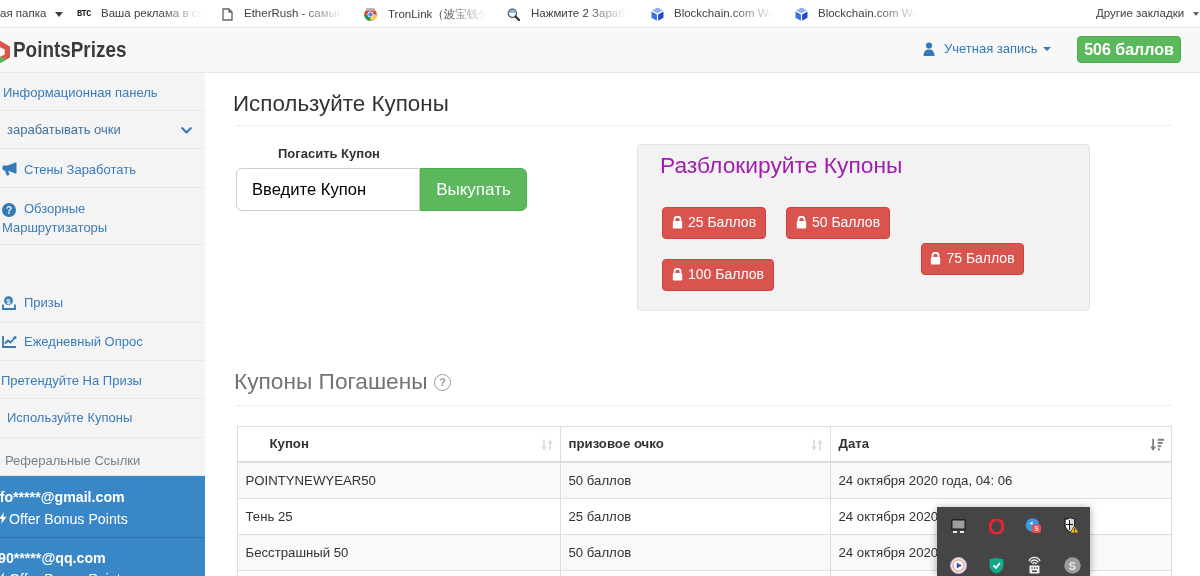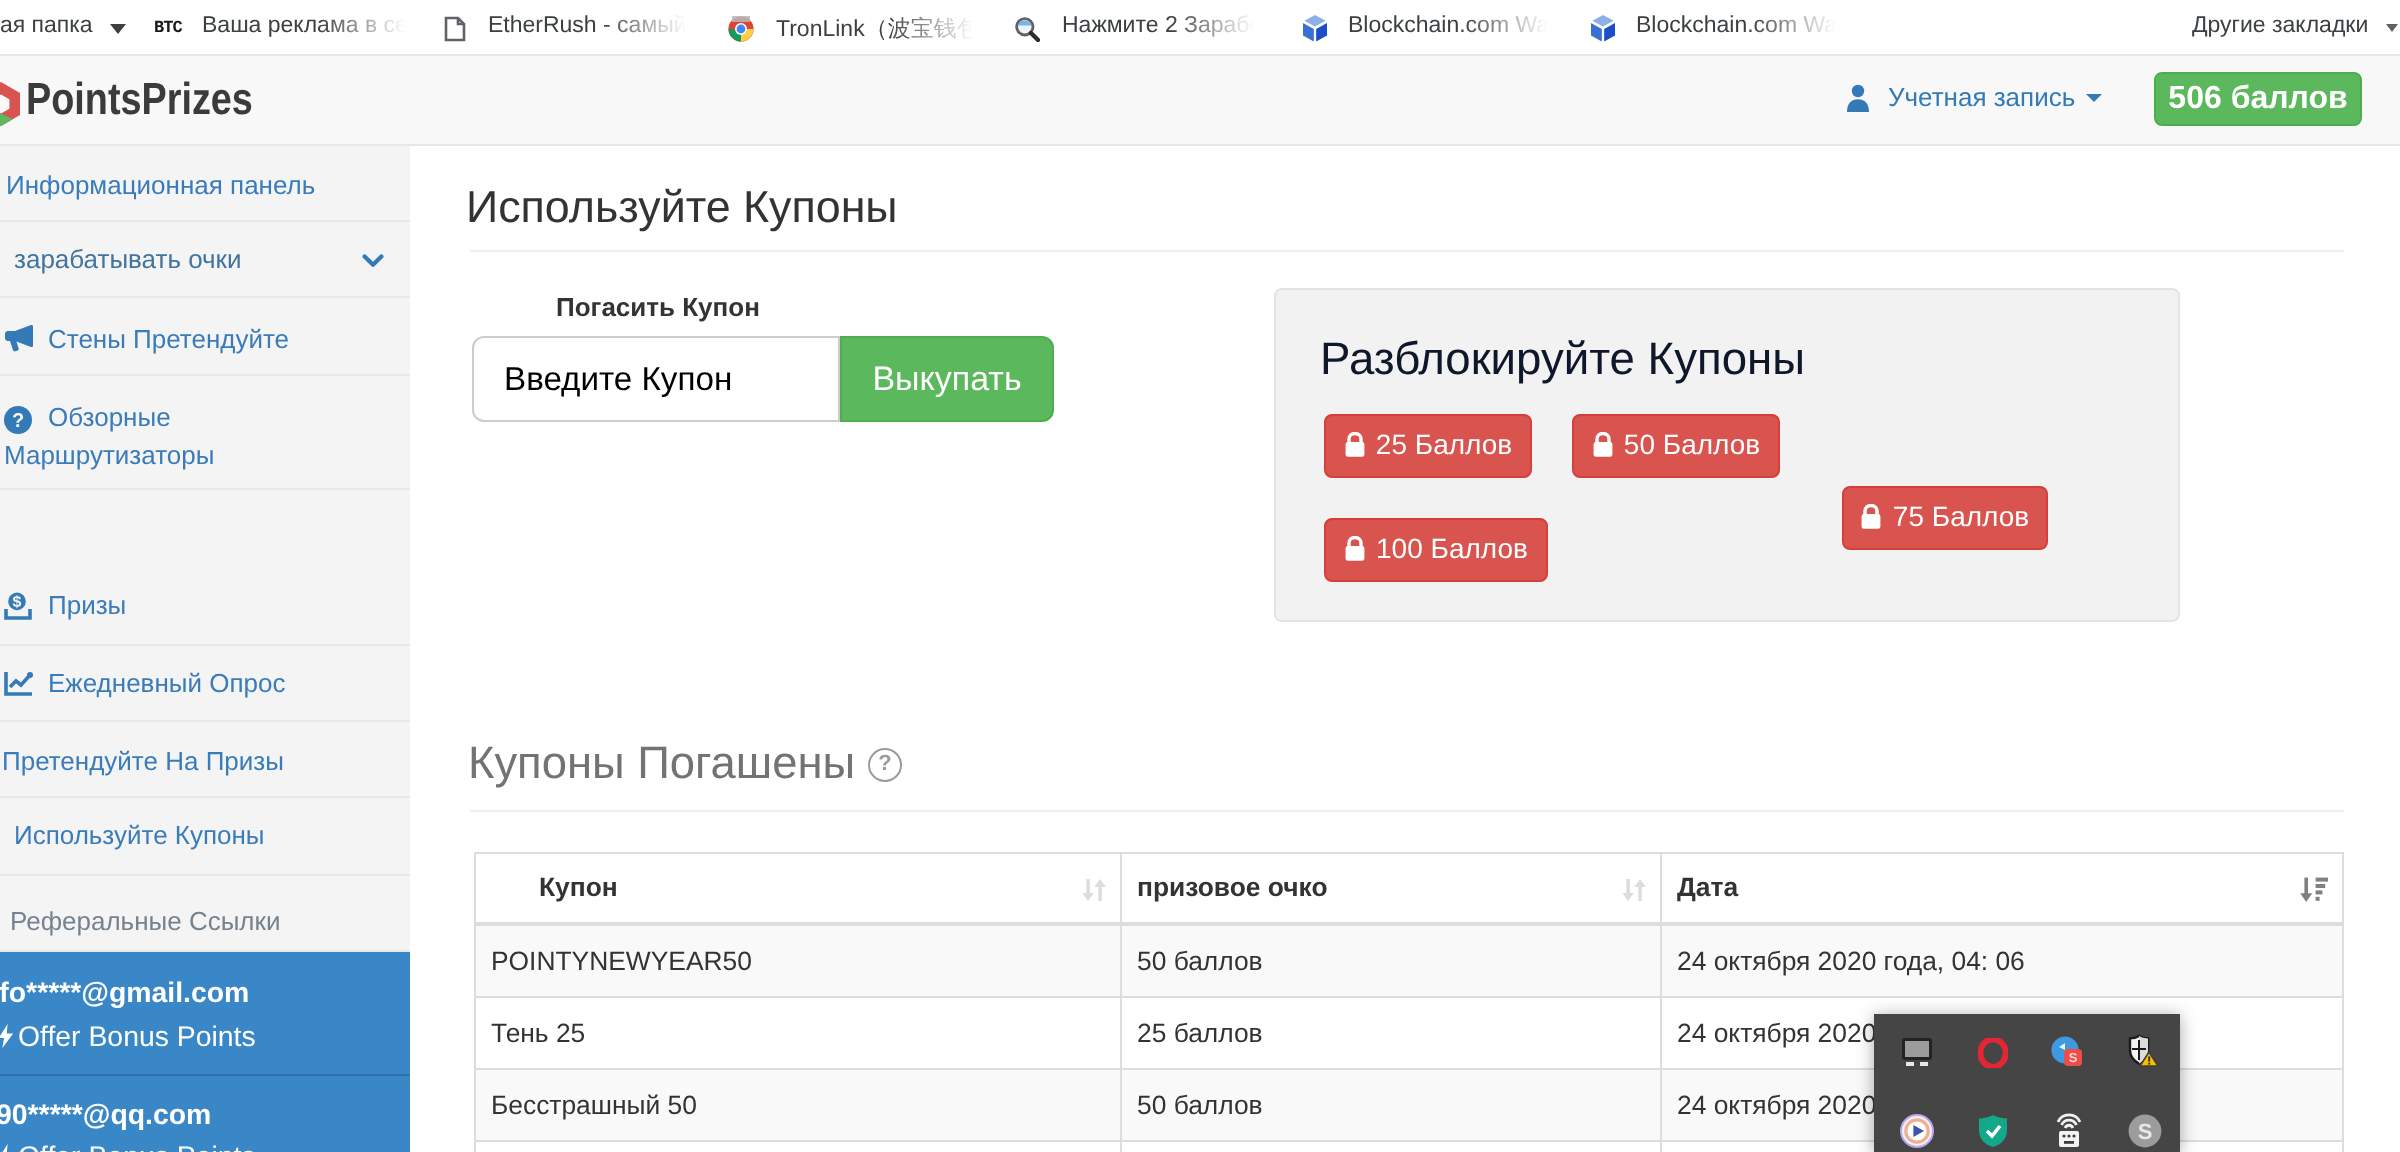--- a/index.html
+++ b/index.html
@@ -23,21 +23,21 @@
 .bluebk{position:absolute;left:0;width:205px;background:#3a87c8;color:#fff;}
 
 #main{position:absolute;left:205px;top:73px;width:995px;height:503px;background:#fff;}
 h1.pg{position:absolute;left:28px;top:17.5px;font-size:22.4px;font-weight:normal;color:#333;}
 .hr1{position:absolute;left:30px;top:51.5px;width:937px;height:1px;background:#eee;}
 #lbl{position:absolute;left:31px;top:73px;font-size:13px;font-weight:bold;color:#333;padding-left:42px;}
 #cpinput{position:absolute;left:31px;top:94.5px;width:184px;height:43.5px;border:1px solid #ccc;border-radius:6px 0 0 6px;background:#fff;}
 #cpinput span{position:absolute;left:15px;top:11px;font-size:16.6px;color:#000000;}
 #cpbtn{position:absolute;left:215px;top:94.5px;width:107px;height:43.5px;background:#5cb85c;border:1px solid #4cae4c;border-radius:0 6px 6px 0;color:#fff;font-size:17px;text-align:center;line-height:42px;}
 #well{position:absolute;left:432px;top:71px;width:453px;height:167px;background:#f2f2f2;border:1px solid #e3e3e3;border-radius:4px;}
-#well h3{position:absolute;left:22px;top:21px;font-size:22.8px;font-weight:normal;color:#0f172a;white-space:nowrap;}
+#well h3{position:absolute;left:22px;top:7px;font-size:22.8px;font-weight:normal;color:#a21caf;white-space:nowrap;}
 .rbtn{position:absolute;height:31.5px;background:#d9534f;border:1px solid #d43f3a;border-radius:4px;color:#fff;font-size:14px;line-height:29px;text-align:center;white-space:nowrap;}
 .rbtn svg{vertical-align:-2px;margin-right:5px;}
 h2.pg{position:absolute;left:29px;top:295px;font-size:22.7px;font-weight:normal;color:#737373;}
 #helpc{position:absolute;left:229px;top:301px;width:17px;height:17px;border:1.5px solid #9a9a9a;border-radius:50%;color:#9a9a9a;font-size:11px;font-weight:bold;text-align:center;line-height:14px;}
 .hr2{position:absolute;left:30px;top:331.5px;width:937px;height:1px;background:#eee;}
 
 #tbl{position:absolute;left:31.5px;top:352.5px;width:935px;border-collapse:collapse;font-size:13.2px;color:#333;background:#fff;table-layout:fixed;}
 #tbl th,#tbl td{border:1px solid #ddd;padding:0 8px;text-align:left;height:36px;}
 #tbl th{font-weight:bold;border-bottom:2px solid #ddd;position:relative;font-size:13.2px;}
 #tbl tr.odd td{background:#f9f9f9;}
@@ -111,21 +111,21 @@
     <div class="sbitem" style="top:37.5px;height:38px;">
         <span class="sbtxt" style="left:7px;top:11px;color:#41749f;">зарабатывать очки</span>
       <svg class="abs" style="left:181px;top:16.5px;" width="11" height="7" viewBox="0 0 11 7">
           <path d="M1.3 1.2 L5.5 5.4 L9.7 1.2" fill="none" stroke="#337ab7" stroke-width="2.1" stroke-linecap="round" stroke-linejoin="round"></path>
         </svg>
     </div>
     <div class="sbitem" style="top:75.5px;height:39px;">
       <svg class="abs" style="left:2px;top:13px;" width="15" height="14" viewBox="0 0 15 14">
           <path d="M13.5 0.5 L5.5 3.5 H2 C1 3.5 0.5 4.2 0.5 5 V7 C0.5 7.8 1 8.5 2 8.5 H3 L4.5 13 C4.7 13.6 5.2 13.8 5.8 13.6 L6.8 13.2 C7.4 13 7.5 12.5 7.3 12 L6.2 8.8 L13.5 11.5 C14.2 11.7 14.5 11.3 14.5 10.7 V1.3 C14.5 0.7 14.2 0.3 13.5 0.5 Z" fill="#337ab7"></path>
         </svg>
-      <span class="sbtxt" style="left:24px;top:13px;">Стены Претендуйте</span>
+      <span class="sbtxt" style="left:24px;top:13px;">Стены Заработать</span>
     </div>
     <div class="sbitem" style="top:114.5px;height:57.5px;">
       <svg class="abs" style="left:2px;top:15px;" width="14" height="14" viewBox="0 0 14 14">
           <circle cx="7" cy="7" r="7" fill="#337ab7"></circle>
           <text x="7" y="10.7" font-size="10" font-weight="bold" fill="#f4f4f4" text-anchor="middle" font-family="Liberation Sans">?</text>
         </svg>
       <span class="sbtxt" style="left:24px;top:13px;">Обзорные</span>
       <span class="sbtxt" style="left:2px;top:32px;">Маршрутизаторы</span>
     </div>
     <div class="sbitem" style="top:211px;height:38.5px;">

